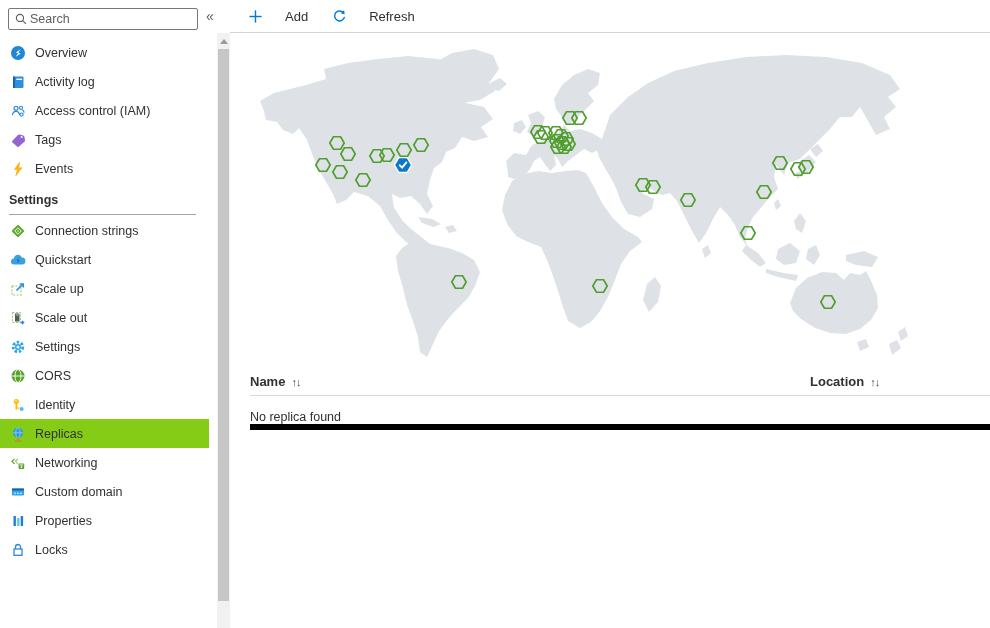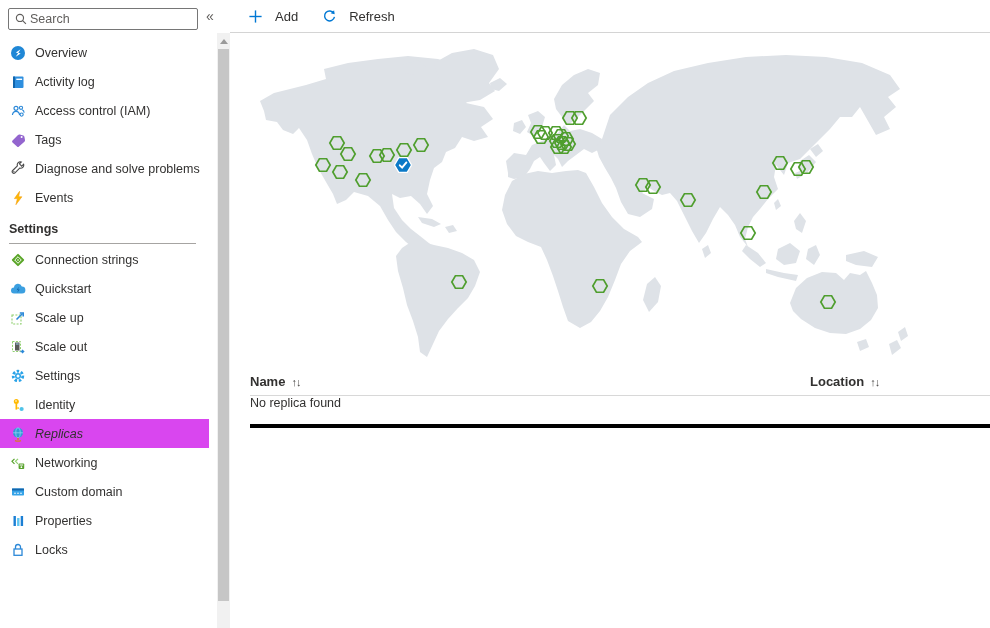--- a/index.html
+++ b/index.html
@@ -10,43 +10,43 @@
   
   .sidebar{position:absolute;left:0;top:0;width:230px;height:628px;background:#fff;}
   .searchbox{position:absolute;left:8px;top:8px;width:190px;height:22px;box-sizing:border-box;
     border:1px solid #767676;border-radius:2px;background:#fff;display:flex;align-items:center;padding:0 5px;}
   .searchbox svg{flex:0 0 14px;}
   .searchbox input{border:none;outline:none;flex:1;min-width:0;font-size:12.5px;font-family:inherit;color:#323130;background:transparent;}
   .searchbox input::placeholder{color:#605e5c;opacity:1;}
   .collapse{position:absolute;left:206px;top:7px;font-size:14px;color:#605e5c;cursor:pointer;line-height:18px;}
   .nav{position:absolute;left:0;top:38px;width:209px;}
   .nav-item{height:29px;display:flex;align-items:center;padding-left:10px;gap:9px;font-size:12.5px;color:#323130;cursor:pointer;}
-  .nav-item.selected{background:#d946ef;font-style:italic;}
+  .nav-item.selected{background:#84cc16;}
   .nav-icon{width:16px;height:16px;flex:0 0 16px;display:flex;}
   .nav-icon svg{width:16px;height:16px;}
   .group-header{height:33px;position:relative;display:flex;align-items:center;padding-left:9px;font-size:12.5px;font-weight:bold;}
   .group-divider{position:absolute;left:9px;bottom:1px;width:187px;height:1px;background:#a6a4a2;}
   
   .scrollbar{position:absolute;left:217px;top:33px;width:13px;height:595px;background:#f1f1f1;}
   .scroll-up{width:0;height:0;border-left:4px solid transparent;border-right:4px solid transparent;border-bottom:5px solid #9a9a9a;margin:6px auto 0 auto;}
   .scroll-thumb{position:absolute;top:16px;left:1px;width:11px;height:552px;background:#c6c6c6;}
   
   .main{position:absolute;left:230px;top:0;width:760px;height:628px;background:#fff;}
   .toolbar{position:absolute;left:0;top:0;width:760px;height:33px;box-sizing:border-box;
     border-bottom:1px solid #d4d4d4;display:flex;align-items:center;padding-left:18px;gap:24px;}
-  .tb-btn{display:flex;align-items:center;gap:12px;font-size:13px;color:#323130;cursor:pointer;}
+  .tb-btn{display:flex;align-items:center;gap:22px;font-size:13px;color:#323130;cursor:pointer;}
   .tb-btn svg{width:15px;height:15px;}
   .map-wrap{position:absolute;left:20px;top:45px;width:740px;height:320px;}
   
   .table{position:absolute;left:20px;top:368px;width:740px;font-size:13px;}
   .thead{display:flex;align-items:center;height:27px;border-bottom:1px solid #d8d8d8;font-weight:bold;}
   .th{display:flex;align-items:center;gap:6px;}
   .th-name{width:560px;}
   .sort{font-weight:normal;font-size:11px;color:#484644;letter-spacing:-1px;}
-  .trow{display:flex;align-items:flex-start;height:28px;border-bottom:4px solid #000000;font-size:12.5px;}
+  .trow{display:flex;align-items:flex-end;height:28px;border-bottom:6px solid #000000;font-size:12.5px;}
 </style>
 </head>
 <body>
 
 <div class="sidebar">
   <div class="searchbox">
     <svg viewBox="0 0 16 16">
       <circle cx="6.8" cy="6.8" r="4.1" fill="none" stroke="#605e5c" stroke-width="1.3"></circle>
       <line x1="9.9" y1="9.9" x2="13.6" y2="13.6" stroke="#605e5c" stroke-width="1.3"></line>
     </svg>
@@ -90,29 +90,20 @@
           <svg viewBox="0 0 16 16">
             <path d="M2.5 8.5 L8 3 q0.8-0.8 1.8-0.5 l3.5 1 q0.9 0.3 1.1 1.2 l0.6 3.3 q0.2 1-0.6 1.7 L9 14.5 q-1 1-2 0 L2.5 10.5 q-1-1 0-2 Z" fill="#9365ce"></path>
             <circle cx="11.6" cy="4.9" r="1" fill="#fff"></circle>
           </svg>
         </span>
         <span>Tags</span>
       </div>
       <div class="nav-item">
         <span class="nav-icon">
           <svg viewBox="0 0 16 16">
-            <path d="M13.6 3.2 a3.1 3.1 0 0 1-3.9 3.9 L5 11.8 a1.6 1.6 0 0 1-2.3-2.3 L7.4 4.8 A3.1 3.1 0 0 1 11.3 0.9 L9.4 2.8 l2.3 2.3 Z" fill="none" stroke="#4a4a4a" stroke-width="1.1"></path>
-            <circle cx="3.9" cy="10.7" r="0.7" fill="#4a4a4a"></circle>
-          </svg>
-        </span>
-        <span>Diagnose and solve problems</span>
-      </div>
-      <div class="nav-item">
-        <span class="nav-icon">
-          <svg viewBox="0 0 16 16">
             <path d="M9.6 1.3 L4.4 8.6 L7.4 8.6 L5.9 14.7 L11.9 6.8 L8.7 6.8 Z" fill="#ffb900" stroke="#f29d18" stroke-width="0.6"></path>
           </svg>
         </span>
         <span>Events</span>
       </div>
       <div class="group-header">
         <span>Settings</span>
         <div class="group-divider"></div>
       </div>
       <div class="nav-item">
@@ -159,20 +150,30 @@
       </div>
       <div class="nav-item">
         <span class="nav-icon">
           <svg viewBox="0 0 16 16">
             <circle cx="8" cy="8" r="4.8" fill="none" stroke="#2aa3e8" stroke-width="2.8" stroke-dasharray="2.4 1.75"></circle>
             <circle cx="8" cy="8" r="3" fill="#2aa3e8"></circle>
             <circle cx="8" cy="8" r="1.5" fill="#fff"></circle>
           </svg>
         </span>
         <span>Settings</span>
+      </div>
+      <div class="nav-item">
+        <span class="nav-icon">
+          <svg viewBox="0 0 16 16">
+            <circle cx="8" cy="8" r="6.5" fill="#57a22b"></circle>
+            <ellipse cx="8" cy="8" rx="3" ry="6.5" fill="none" stroke="#fff" stroke-width="0.9"></ellipse>
+            <line x1="1.5" y1="8" x2="14.5" y2="8" stroke="#fff" stroke-width="0.9"></line>
+          </svg>
+        </span>
+        <span>CORS</span>
       </div>
       <div class="nav-item">
         <span class="nav-icon">
           <svg viewBox="0 0 16 16">
             <circle cx="6.3" cy="4.4" r="2.5" fill="#ffb900"></circle>
             <circle cx="6" cy="4" r="0.8" fill="#fff"></circle>
             <rect x="5.5" y="6.4" width="1.7" height="6.2" fill="#ffb900"></rect>
             <rect x="7.2" y="10.4" width="1.8" height="1.3" fill="#ffb900"></rect>
             <circle cx="11.6" cy="12" r="2.1" fill="#4fc3e8"></circle>
           </svg>

